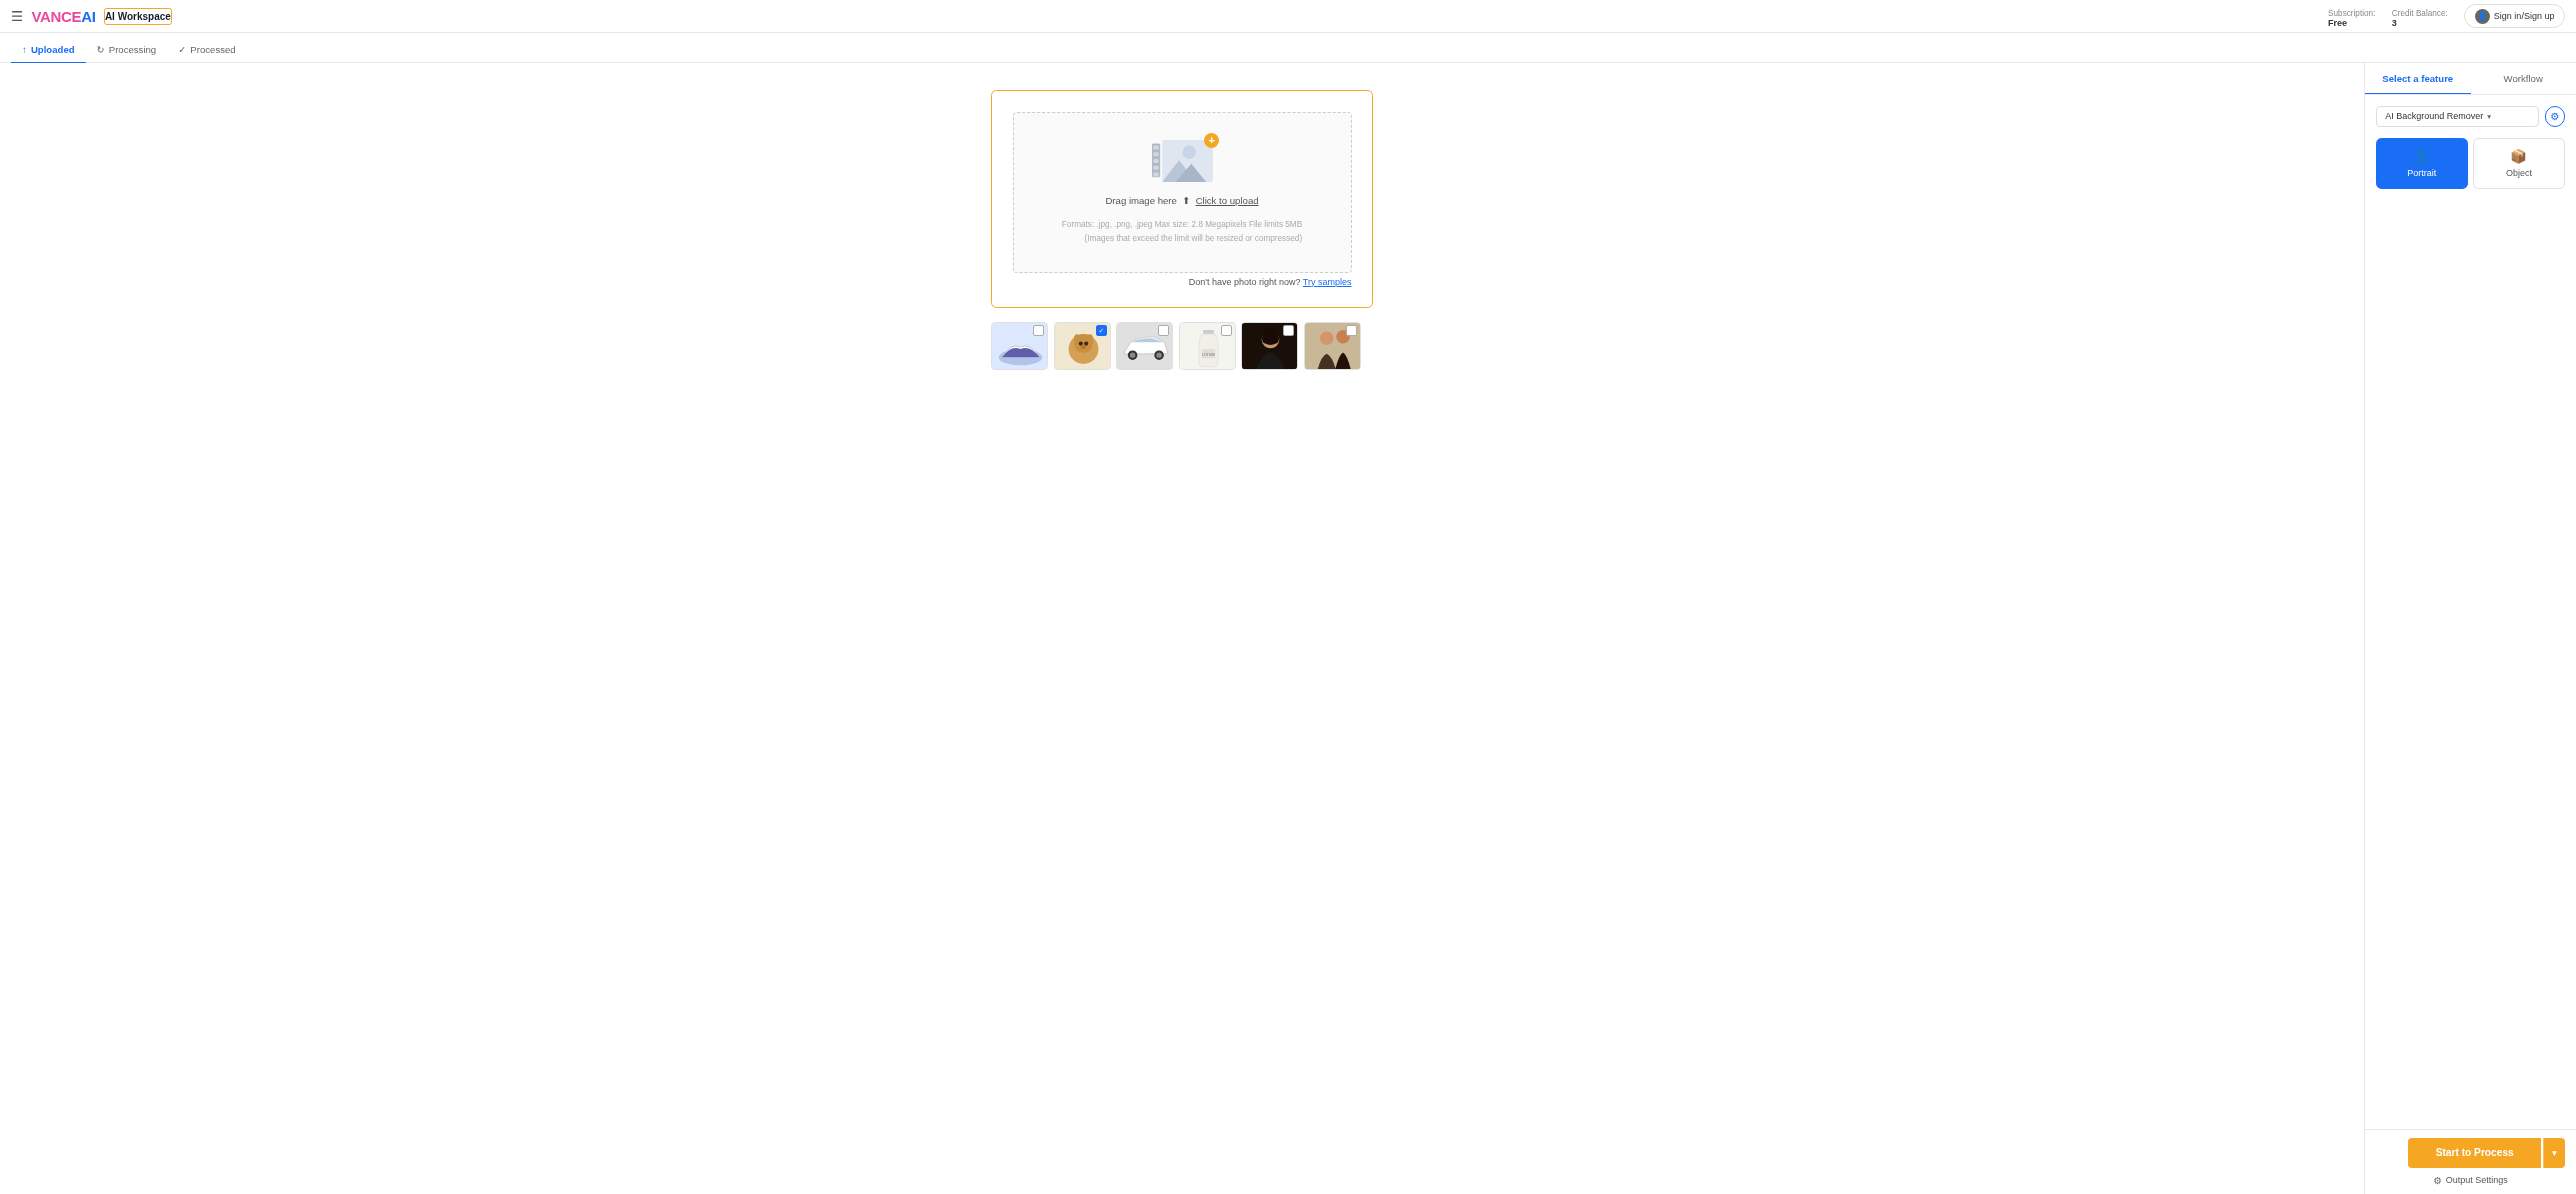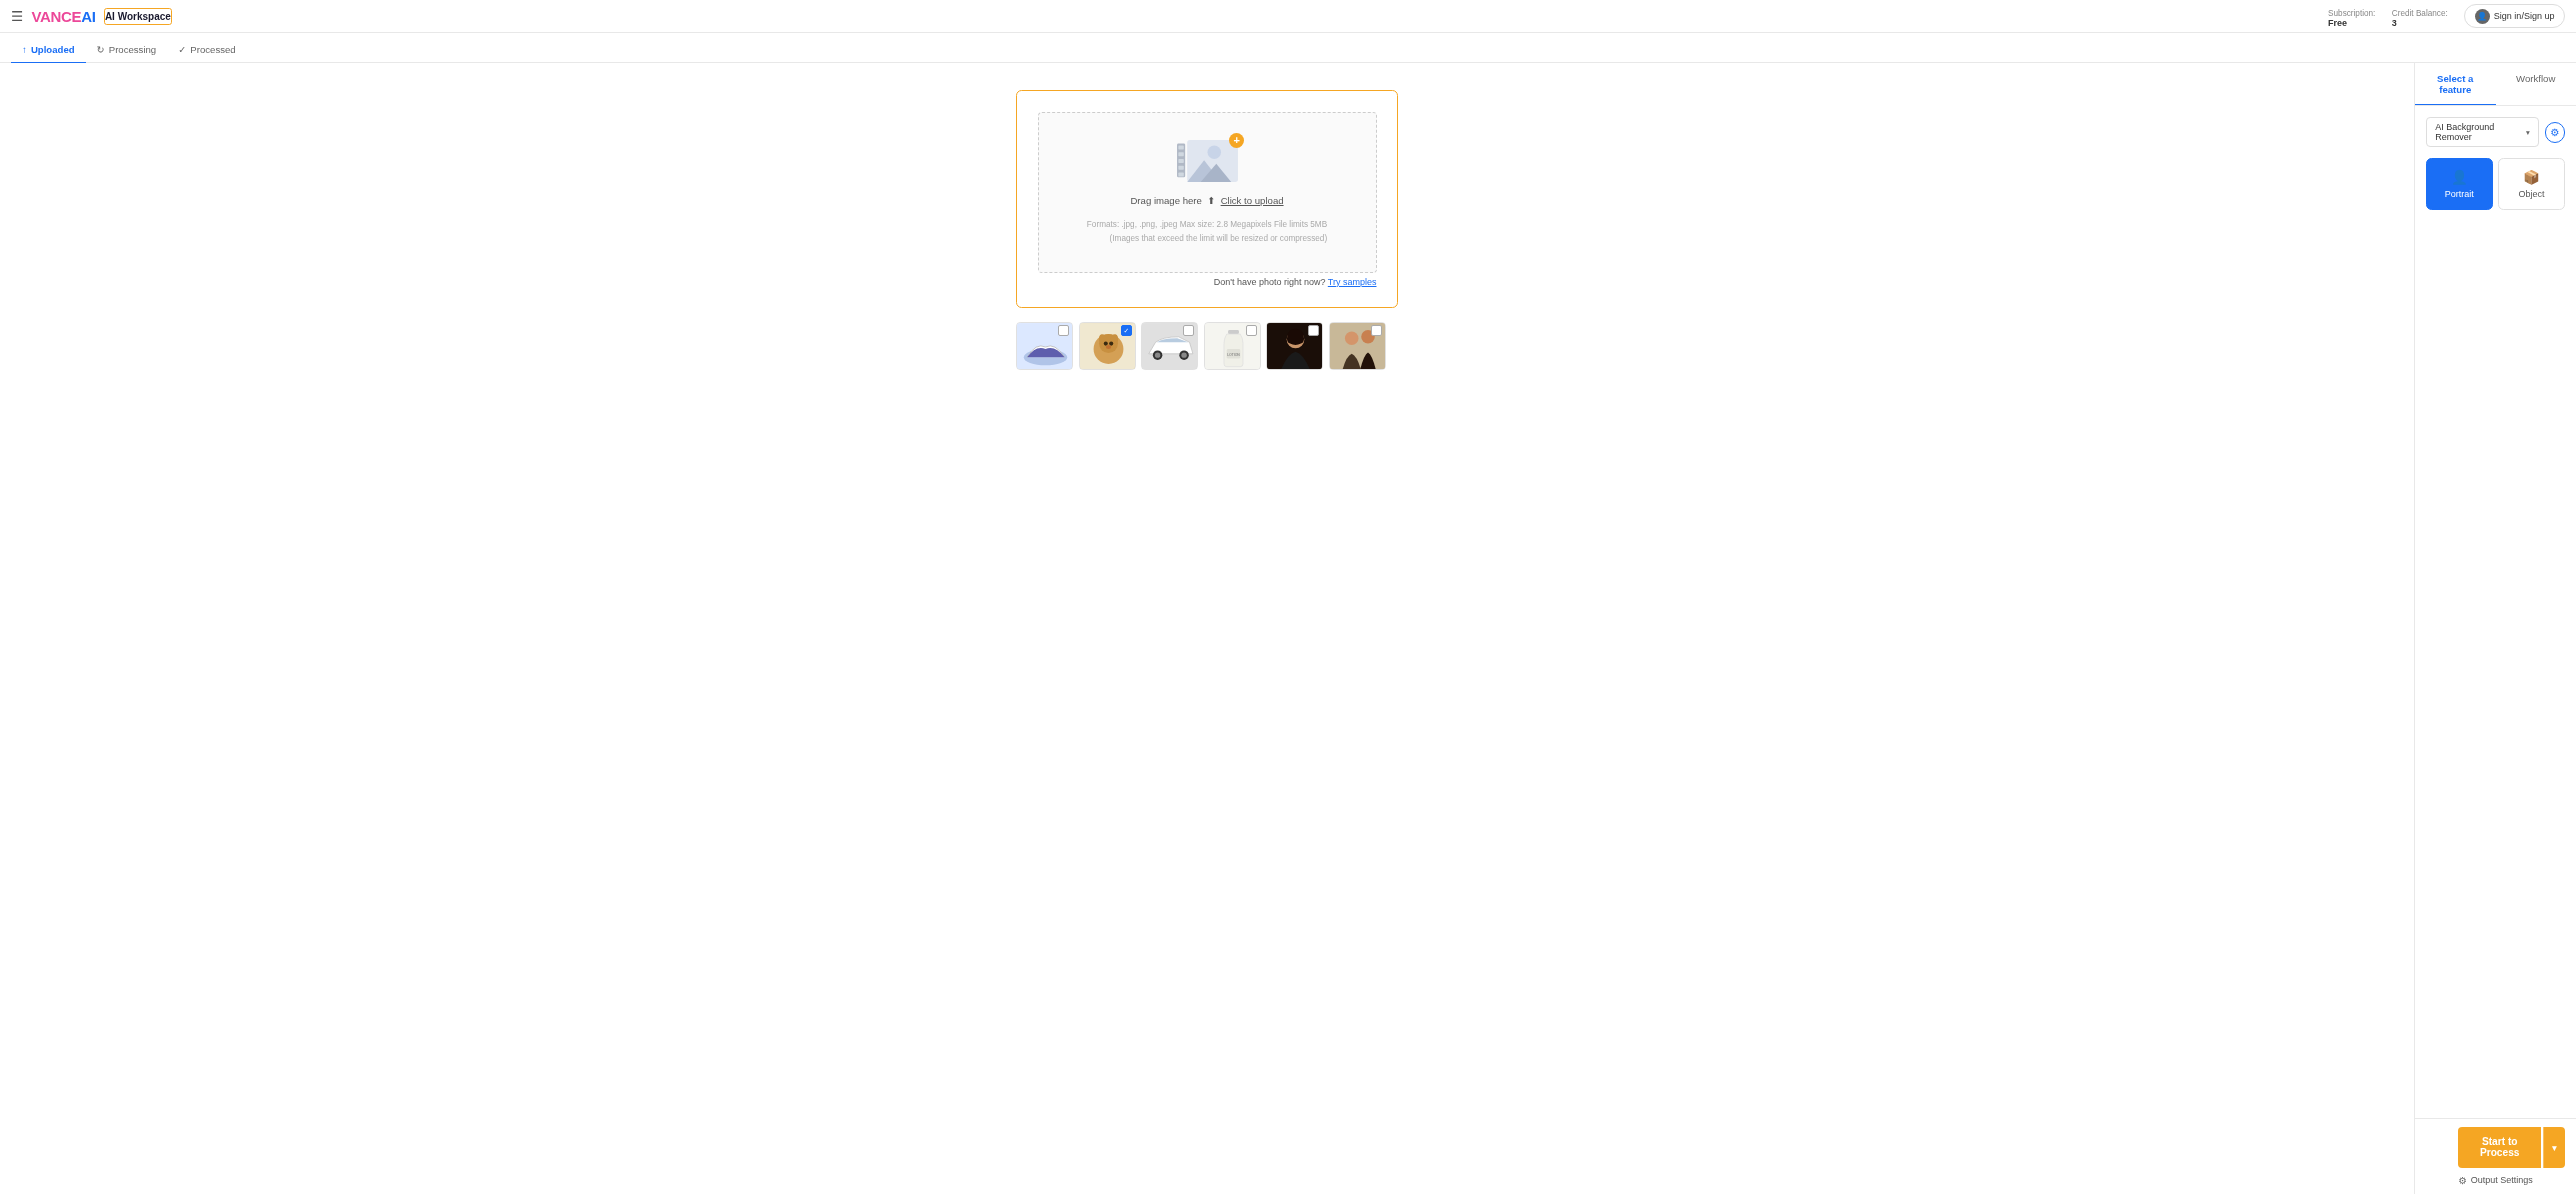--- a/index.html
+++ b/index.html
@@ -224,21 +224,21 @@
       border-radius: 2px;
       display: flex;
       align-items: center;
       justify-content: center;
       font-size: 6.8px;
     }
     .thumb-checkbox.checked { background: #1a6ef5; border-color: #1a6ef5; color: white; }
 
     
     .right-panel {
-      width: 162px;
+      width: 212px;
       border-left: 0.7px solid #e8e8e8;
       display: flex;
       flex-direction: column;
       height: 100%;
     }
     .panel-tabs {
       display: flex;
       border-bottom: 0.7px solid #e8e8e8;
     }
     .panel-tab {

